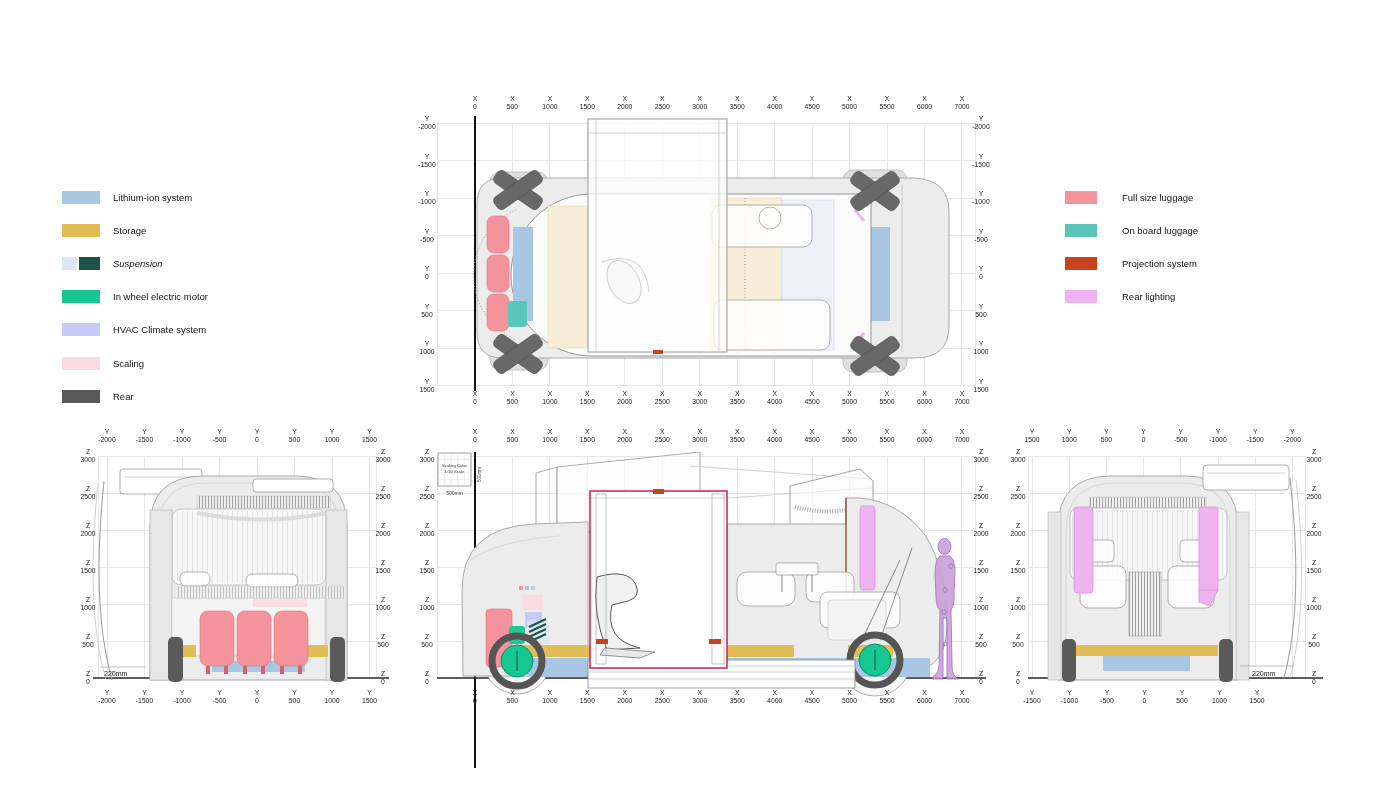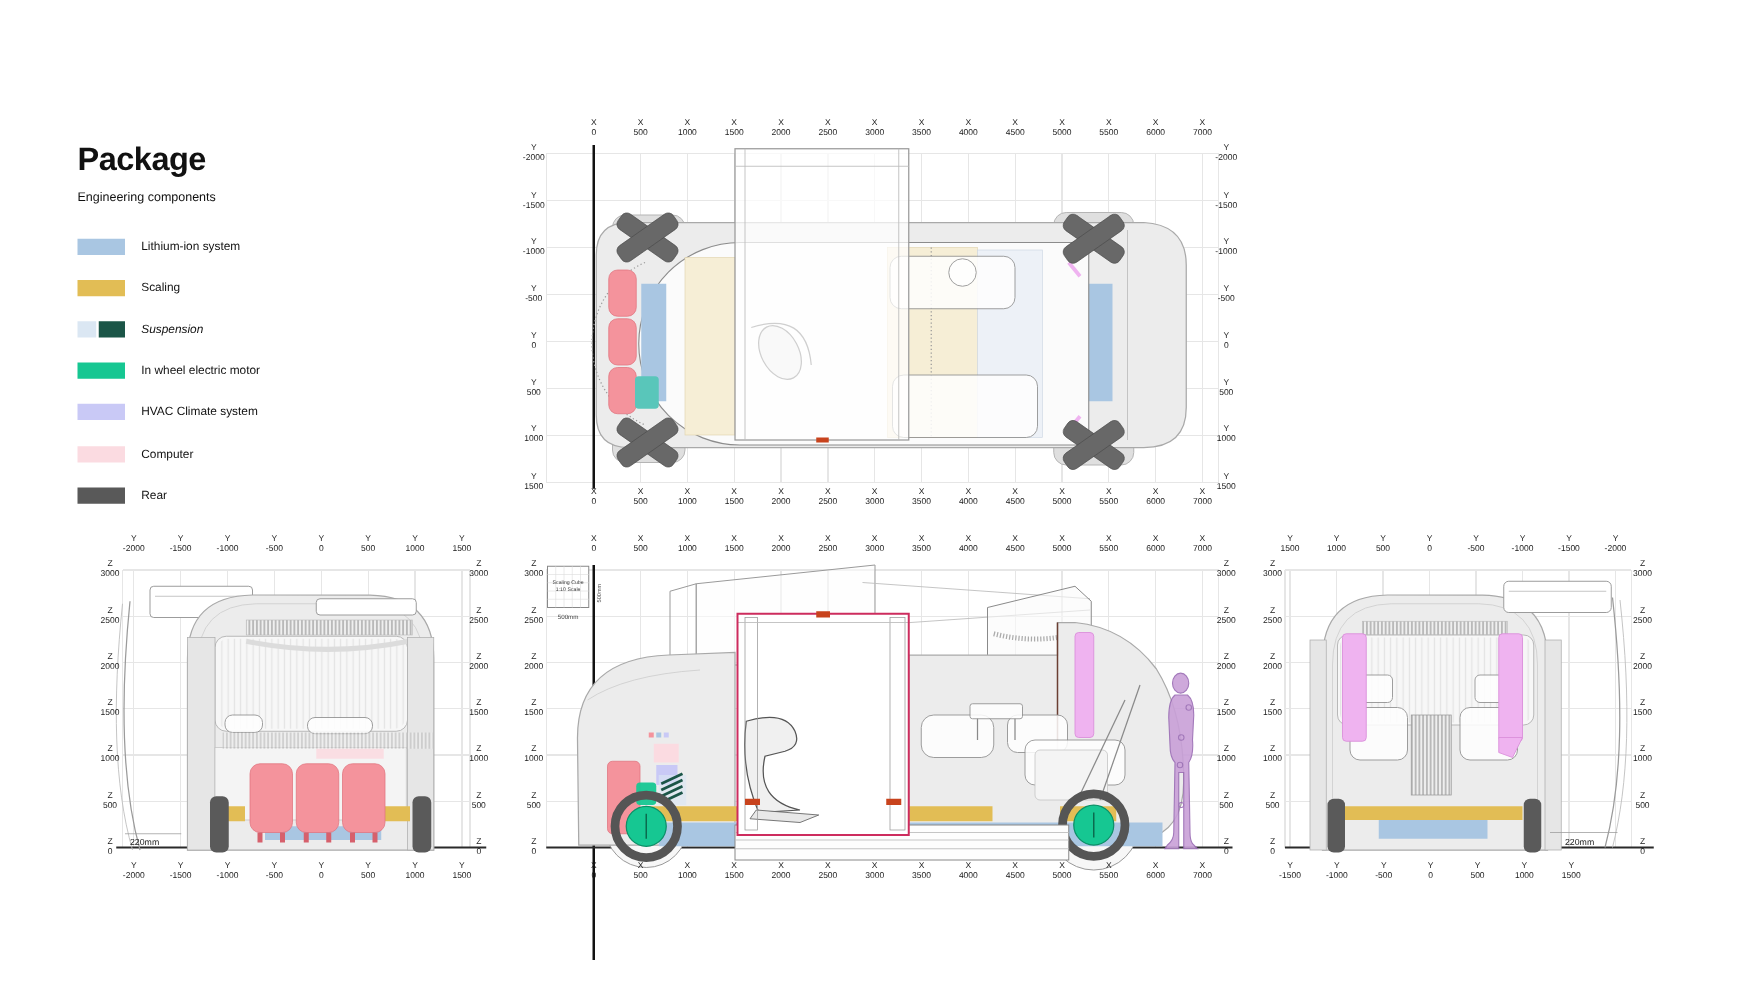--- a/index.html
+++ b/index.html
@@ -59,54 +59,68 @@
   .strut{stroke:#8a8a8a;stroke-width:1;fill:none;}
   .gridline{stroke:#e6e6e6;stroke-width:1;}
   .boldline{stroke:#111;stroke-width:2;}
   .groundline{stroke:#2a2a2a;stroke-width:1.7;}
 </style>
 </head>
 <body>
 
 <div class="page">
 
-  <div class="hdr">
-    <h1>Package</h1>
-    <div class="sub">Engineering components</div>
-  </div>
 
   <div id="legend-left" class="legend">
       <div class="leg-item" style="top: 0px;">
         <span class="leg-sw" style="width: 38px; background: rgb(169, 198, 226);"></span>
         <span class="leg-label" style="margin-left: 11px;">Lithium-ion system</span>
       </div>
       <div class="leg-item" style="top: 33.2px;">
         <span class="leg-sw" style="width: 38px; background: rgb(226, 189, 85);"></span>
-        <span class="leg-label" style="margin-left: 11px;">Scaling</span>
+        <span class="leg-label" style="margin-left: 11px;">Storage</span>
       </div>
       <div class="leg-item" style="top: 66.4px; font-style: italic;">
         <span class="leg-sw" style="width: 15px; background: rgb(219, 231, 243);"></span>
         <span class="leg-sw" style="width: 21px; background: rgb(27, 85, 71);"></span>
         <span class="leg-label" style="margin-left: 11px;">Suspension</span>
       </div>
       <div class="leg-item" style="top: 99.6px;">
         <span class="leg-sw" style="width: 38px; background: rgb(22, 199, 146);"></span>
         <span class="leg-label" style="margin-left: 11px;">In wheel electric motor</span>
       </div>
       <div class="leg-item" style="top: 132.8px;">
         <span class="leg-sw" style="width: 38px; background: rgb(201, 201, 246);"></span>
         <span class="leg-label" style="margin-left: 11px; text-align: center;">HVAC Climate system</span>
       </div>
       <div class="leg-item" style="top: 166px;">
         <span class="leg-sw" style="width: 38px; background: rgb(251, 219, 225);"></span>
-        <span class="leg-label" style="margin-left: 11px;">Computer</span>
+        <span class="leg-label" style="margin-left: 11px;">Scaling</span>
       </div>
       <div class="leg-item" style="top: 199.2px;">
         <span class="leg-sw" style="width: 38px; background: rgb(89, 89, 89);"></span>
         <span class="leg-label" style="margin-left: 11px;">Rear</span>
+      </div>
+    </div>
+  <div id="legend-right" class="legend">
+      <div class="leg-item" style="top: 0px;">
+        <span class="leg-sw" style="width: 32px; background: rgb(244, 147, 156);"></span>
+        <span class="leg-label" style="margin-left: 23px;">Full size luggage</span>
+      </div>
+      <div class="leg-item" style="top: 33.2px;">
+        <span class="leg-sw" style="width: 32px; background: rgb(89, 198, 186);"></span>
+        <span class="leg-label" style="margin-left: 23px;">On board luggage</span>
+      </div>
+      <div class="leg-item" style="top: 66.4px;">
+        <span class="leg-sw" style="width: 32px; background: rgb(200, 67, 29);"></span>
+        <span class="leg-label" style="margin-left: 23px;">Projection system</span>
+      </div>
+      <div class="leg-item" style="top: 99.6px;">
+        <span class="leg-sw" style="width: 32px; background: rgb(239, 179, 240);"></span>
+        <span class="leg-label" style="margin-left: 23px;">Rear lighting</span>
       </div>
     </div>
 
   <svg id="grid-layer" width="1400" height="790">
       <line x1="437" y1="123" x2="437" y2="386" class="gridline" shape-rendering="crispEdges"></line>
       <line x1="475" y1="123" x2="475" y2="386" class="gridline" shape-rendering="crispEdges"></line>
       <line x1="512.46" y1="123" x2="512.46" y2="386" class="gridline" shape-rendering="crispEdges"></line>
       <line x1="549.92" y1="123" x2="549.92" y2="386" class="gridline" shape-rendering="crispEdges"></line>
       <line x1="587.38" y1="123" x2="587.38" y2="386" class="gridline" shape-rendering="crispEdges"></line>
       <line x1="624.84" y1="123" x2="624.84" y2="386" class="gridline" shape-rendering="crispEdges"></line>

